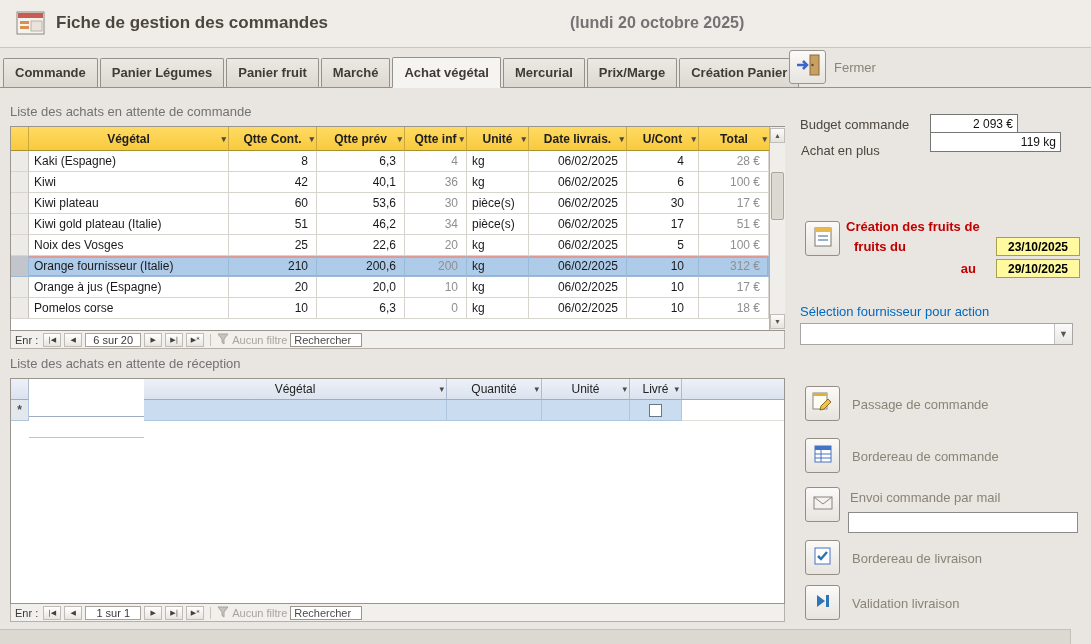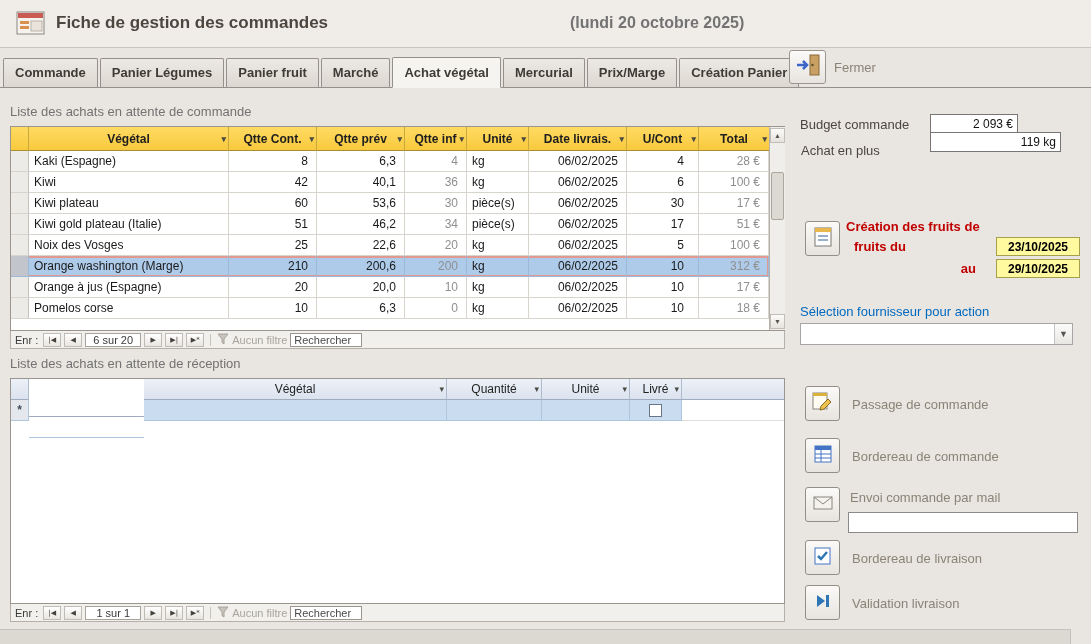--- a/index.html
+++ b/index.html
@@ -233,21 +233,21 @@
             <div class="cell t1c2 ar">25</div>
             <div class="cell t1c3 ar">22,6</div>
             <div class="cell t1c4 ar gray">20</div>
             <div class="cell t1c5 al">kg</div>
             <div class="cell t1c6 ar">06/02/2025</div>
             <div class="cell t1c7 ar pr12">5</div>
             <div class="cell t1c8 ar gray">100 €</div>
           </div>
           <div class="trow selected">
             <div class="cell selcell t1c0"></div>
-            <div class="cell t1c1 al">Orange washington (Marge)</div>
+            <div class="cell t1c1 al">Orange fournisseur (Italie)</div>
             <div class="cell t1c2 ar">210</div>
             <div class="cell t1c3 ar">200,6</div>
             <div class="cell t1c4 ar gray">200</div>
             <div class="cell t1c5 al">kg</div>
             <div class="cell t1c6 ar">06/02/2025</div>
             <div class="cell t1c7 ar pr12">10</div>
             <div class="cell t1c8 ar gray">312 €</div>
           </div>
           <div class="trow">
             <div class="cell selcell t1c0"></div>

